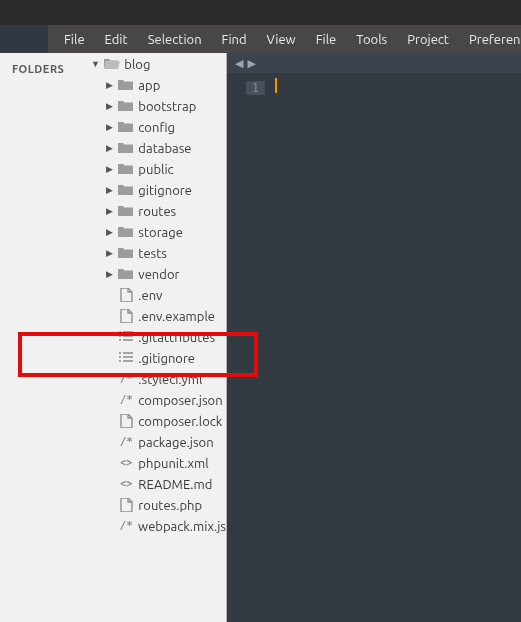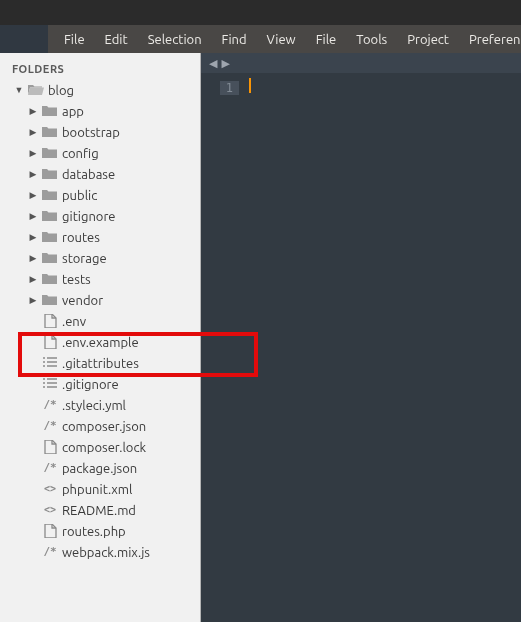--- a/index.html
+++ b/index.html
@@ -5,21 +5,21 @@
   * { margin: 0; padding: 0; box-sizing: border-box; font-family: "Ubuntu", "Segoe UI", Arial, sans-serif; }
   body { width: 521px; height: 622px; background: #303841; display: flex; flex-direction: column; overflow: hidden; }
   
   .titlebar { height: 25px; background: #2b2b2b; }
   
   .menubar { height: 28px; background: #494745; display: flex; align-items: center; padding: 0 6px; gap: 0; margin-left: 48px; }
   .menubar-item { color: #eceae6; font-size: 13px; padding: 4px 10px; cursor: pointer; }
   
   .main { flex: 1; display: flex; min-height: 0; }
   
-  .sidebar { width: 201px; background: #f1f1f1; border-right: 1px solid #b5b5b5; display: flex; flex-direction: column; }
+  .sidebar { width: 227px; background: #f1f1f1; border-right: 1px solid #b5b5b5; display: flex; flex-direction: row; }
   .sidebar-header { color: #5a5a5a; font-size: 11px; font-weight: bold; letter-spacing: 0.5px; padding: 10px 12px 4px 12px; }
   .tree { flex: 1; overflow: auto; font-size: 13px; color: #3a3a3a; }
   .tree-row { display: flex; align-items: center; height: 21px; gap: 4px; white-space: nowrap; }
   .tree-arrow { width: 10px; display: inline-flex; justify-content: center; color: #555; font-size: 9px; }
   .tree-icon { width: 16px; height: 14px; display: inline-flex; align-items: center; justify-content: center; }
   .tree-label {}
   
   .indent-0 { padding-left: 14px; }
   .indent-1 { padding-left: 28px; }
   .indent-2 { padding-left: 42px; }

